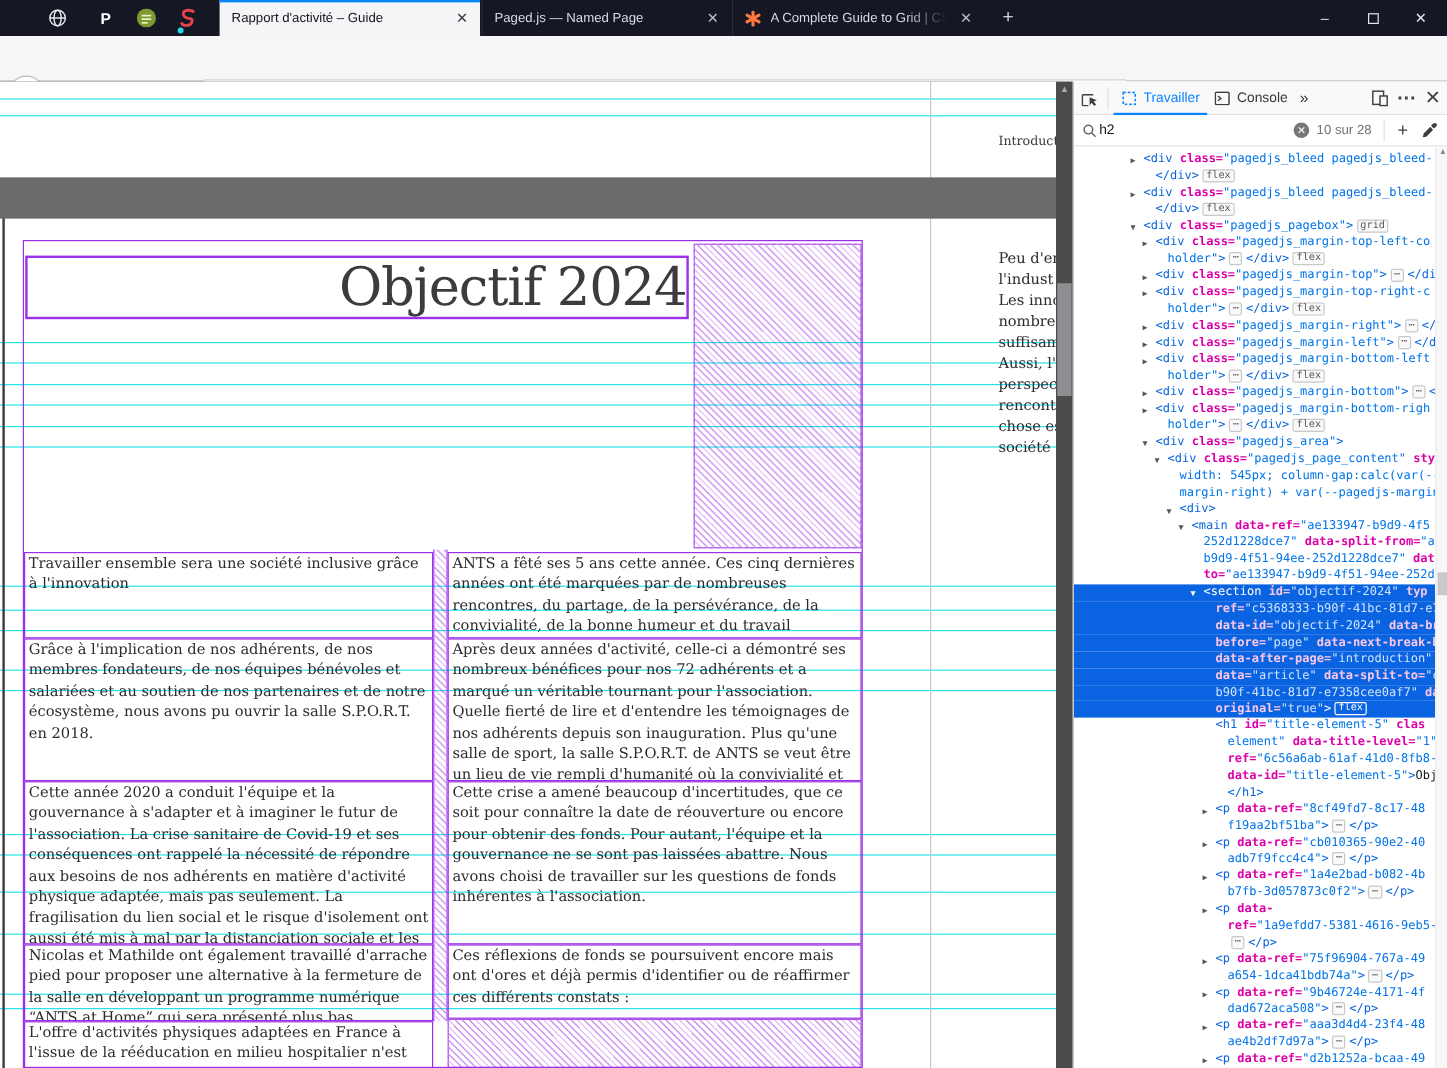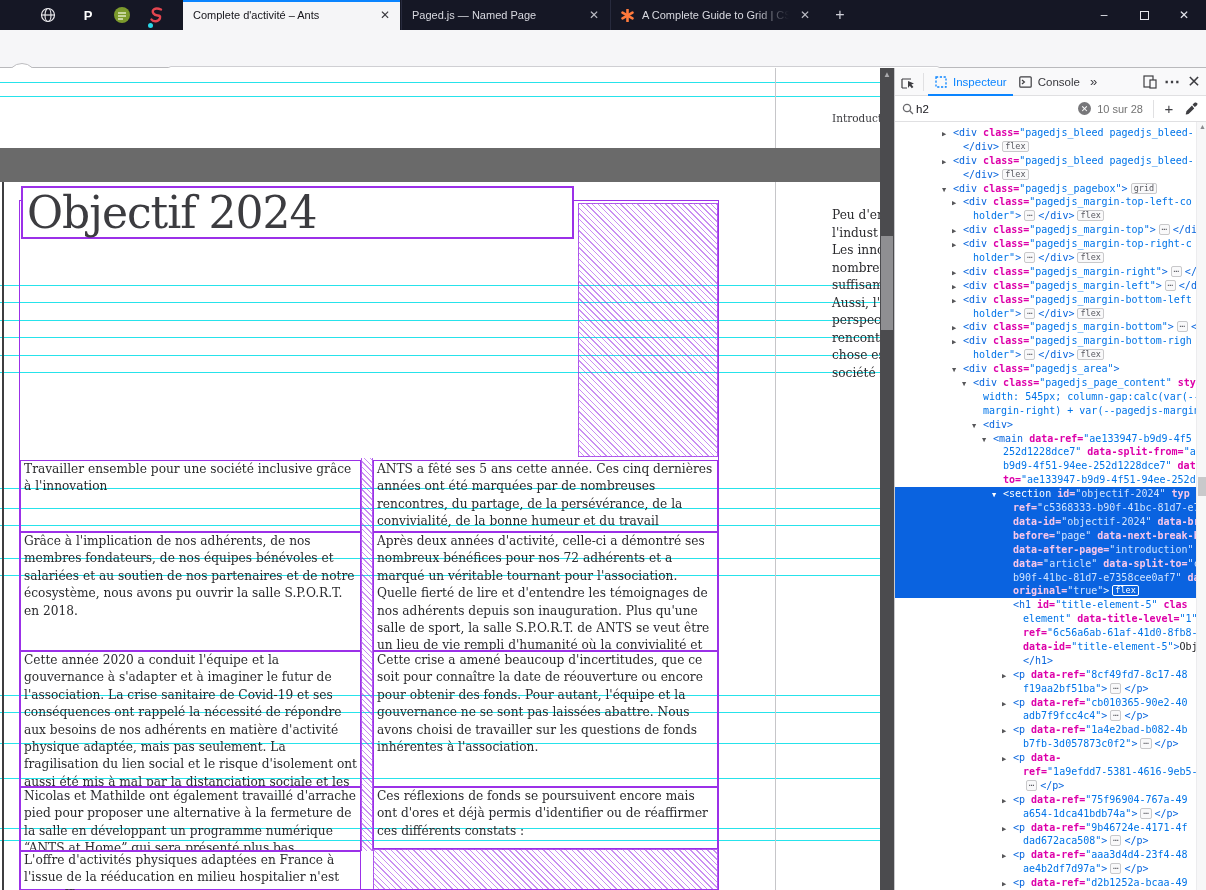--- a/index.html
+++ b/index.html
@@ -44,21 +44,21 @@
   #pageTop { left:0; top:0; width:880px; height:80px; background:#fff; }
   #pagesWhite { left:0; top:114px; width:880px; height:708px; background:#fff; }
   .cyan { left:0; width:880px; height:1px; background:rgba(0,222,232,.85); }
   #pagevline { left:775px; top:0; width:1px; height:822px; background:#c6c6c9; }
   #bleedline { left:2px; top:114px; width:2px; height:708px; background:#3d3d40; }
   #runhdr { left:832px; top:44px; font-family:"DejaVu Serif",serif; font-size:10.5px; color:#3a3a3e;
     white-space:nowrap; width:48px; overflow:hidden; }
   .hatch { background:repeating-linear-gradient(45deg, transparent 0 3px, rgba(158,52,232,.55) 3px 4px);
     border:1px solid rgba(158,52,232,.8); }
   #sectionbox { left:19px; top:132px; width:700px; height:690px; border:1px solid #9b30e8; }
-  #titlebox { left:21px; top:118px; width:553px; height:53px; border:2px solid #9b30e8; background:#fff; }
+  #titlebox { left:21px; top:145px; width:553px; height:53px; border:2px solid #9b30e8; background:#fff;text-align:right; }
   #titlebox h1 { font-family:"DejaVu Serif",serif; font-weight:normal; font-size:44px; line-height:49px;
     color:#3c3c40; padding-left:4px; letter-spacing:-1px; white-space:nowrap; }
   .para { position:absolute; border:1px solid #9b30e8; overflow:hidden; padding:0px 3px;
     font-family:"DejaVu Serif",serif; font-size:12.2px; line-height:17.4px; color:#2b2b2e; }
   .nplin { position:absolute; left:832px; font-family:"DejaVu Serif",serif; font-size:12.2px; color:#2b2b2e; white-space:nowrap; }
   #band { left:0; top:80px; width:880px; height:34px; background:#6a6a6a; }
   #cscroll { left:880px; top:0; width:14px; height:822px; background:#4b4b4e; }
   #cscroll .arr { position:absolute; left:0; top:2px; width:14px; text-align:center; color:#aaaaad; font-size:8px; }
   #cscroll .thumb { position:absolute; left:1px; top:168px; width:12px; height:94px; background:#8f8f92; }
 
@@ -131,21 +131,21 @@
     <div class="pin abs" style="left:139px">
       <span>
         <svg width="17" height="18" viewBox="0 0 17 18" fill="none" stroke="#e3454f" stroke-width="2.4" stroke-linecap="round">
           <path d="M13 3.5 C7 1, 3 4, 5.5 7.5 C8 11, 13 8, 12 12 C11 16, 5 16, 3.5 13.5"></path>
         </svg>
         </span>
       <span class="cyandot"></span>
     </div>
 
     <div class="tab active abs" style="left:183px; width:217px">
-      <span class="ttl">Complete d'activité – Ants</span>
+      <span class="ttl">Rapport d'activité – Guide</span>
       <span class="tclose">✕</span>
     </div>
     <div class="tab abs" style="left:401px; width:208px">
       <span class="ttl">Paged.js — Named Page</span>
       <span class="tclose">✕</span>
     </div>
     <div class="tab abs" style="left:610px; width:210px">
       <span>
         <svg width="13" height="13" viewBox="0 0 12 12" stroke="#ff7a3c" stroke-width="2.4" stroke-linecap="round">
           <line x1="6" y1="0.8" x2="6" y2="11.2"></line>
@@ -261,21 +261,21 @@
 
     <div id="sectionbox" class="abs"></div>
     <div class="hatch abs" style="left:578px;top:135px;width:140px;height:254px"></div>
     <div class="hatch abs" style="left:361px;top:390px;width:12px;height:393px;border-top:none;border-bottom:none"></div>
     <div class="hatch abs" style="left:373px;top:781px;width:345px;height:41px"></div>
 
     <div id="titlebox" class="abs">
       <h1>Objectif 2024</h1>
     </div>
     <div id="colL">
-        <div class="para" style="left: 20px; top: 392px; width: 341px; height: 72px;">Travailler ensemble pour une société inclusive grâce à l'innovation</div>
+        <div class="para" style="left: 20px; top: 392px; width: 341px; height: 72px;">Travailler ensemble sera une société inclusive grâce à l'innovation</div>
         <div class="para" style="left: 20px; top: 464px; width: 341px; height: 119px;">Grâce à l'implication de nos adhérents, de nos membres fondateurs, de nos équipes bénévoles et salariées et au soutien de nos partenaires et de notre écosystème, nous avons pu ouvrir la salle S.P.O.R.T. en 2018.</div>
         <div class="para" style="left: 20px; top: 583px; width: 341px; height: 136px;">Cette année 2020 a conduit l'équipe et la gouvernance à s'adapter et à imaginer le futur de l'association. La crise sanitaire de Covid-19 et ses conséquences ont rappelé la nécessité de répondre aux besoins de nos adhérents en matière d'activité physique adaptée, mais pas seulement. La fragilisation du lien social et le risque d'isolement ont aussi été mis à mal par la distanciation sociale et les différents confinements.</div>
         <div class="para" style="left: 20px; top: 719px; width: 341px; height: 64px;">Nicolas et Mathilde ont également travaillé d'arrache pied pour proposer une alternative à la fermeture de la salle en développant un programme numérique “ANTS at Home” qui sera présenté plus bas.</div>
         <div class="para" style="left: 20px; top: 783px; width: 341px; height: 107px;">L'offre d'activités physiques adaptées en France à l'issue de la rééducation en milieu hospitalier n'est pas suffisante</div>
       </div>
     <div id="colR">
         <div class="para" style="left: 373px; top: 392px; width: 345px; height: 72px;">ANTS a fêté ses 5 ans cette année. Ces cinq dernières années ont été marquées par de nombreuses rencontres, du partage, de la persévérance, de la convivialité, de la bonne humeur et du travail acharné.</div>
         <div class="para" style="left: 373px; top: 464px; width: 345px; height: 119px;">Après deux années d'activité, celle-ci a démontré ses nombreux bénéfices pour nos 72 adhérents et a marqué un véritable tournant pour l'association. Quelle fierté de lire et d'entendre les témoignages de nos adhérents depuis son inauguration. Plus qu'une salle de sport, la salle S.P.O.R.T. de ANTS se veut être un lieu de vie rempli d'humanité où la convivialité et le bien-être sont tout aussi essentiels.</div>
         <div class="para" style="left: 373px; top: 583px; width: 345px; height: 136px;">Cette crise a amené beaucoup d'incertitudes, que ce soit pour connaître la date de réouverture ou encore pour obtenir des fonds. Pour autant, l'équipe et la gouvernance ne se sont pas laissées abattre. Nous avons choisi de travailler sur les questions de fonds inhérentes à l'association.</div>
         <div class="para" style="left: 373px; top: 719px; width: 345px; height: 62px;">Ces réflexions de fonds se poursuivent encore mais ont d'ores et déjà permis d'identifier ou de réaffirmer ces différents constats :</div>
@@ -307,21 +307,21 @@
             <path d="M7 6 l6 2.5 -2.6 1 2 2.6 -1.6 1.2 -2-2.6 -1.8 2.2 z" fill="#3e3e42" stroke="none"></path>
           </svg>
       </div>
       <div class="dtsep"></div>
       <div class="dttab on">
         <span class="dtic" style="width:14px;color:#0a84ff">
           <svg width="12" height="12" viewBox="0 0 12 12" fill="none" stroke="#0a84ff" stroke-width="1.3" stroke-dasharray="2.2 1.6">
               <rect x="1" y="1" width="10" height="10"></rect>
             </svg>
           </span>
-        <span>Inspecteur</span>
+        <span>Travailler</span>
       </div>
       <div class="dttab">
         <span class="dtic" style="width:14px">
           <svg width="13" height="12" viewBox="0 0 13 12" fill="none" stroke="#3e3e42" stroke-width="1.2">
             <rect x="0.8" y="0.8" width="11.4" height="10.4" rx="1"></rect>
               <path d="M3 4 l2.4 2 L3 8"></path>
             </svg>
           </span>
         <span>Console</span>
       </div>

